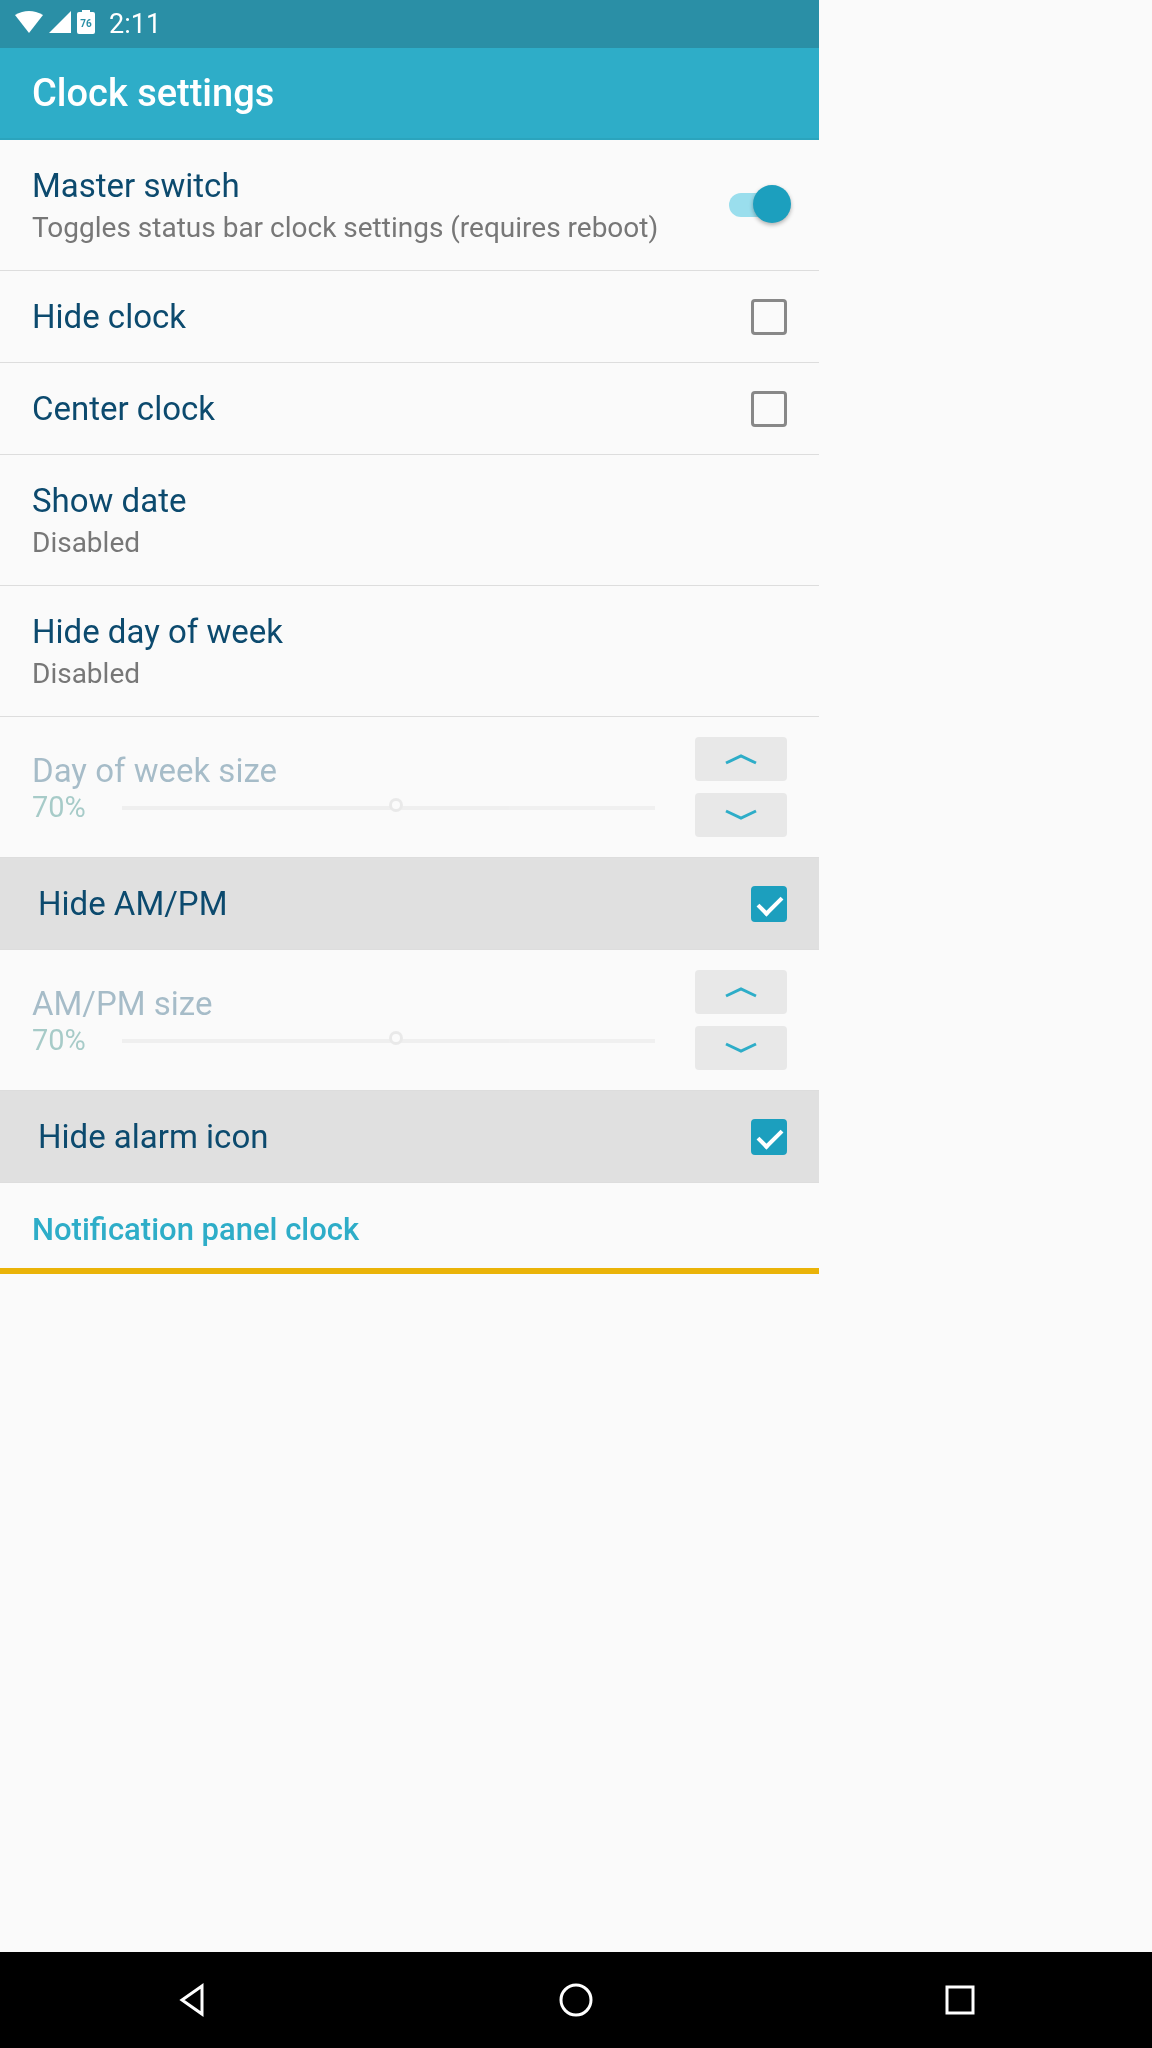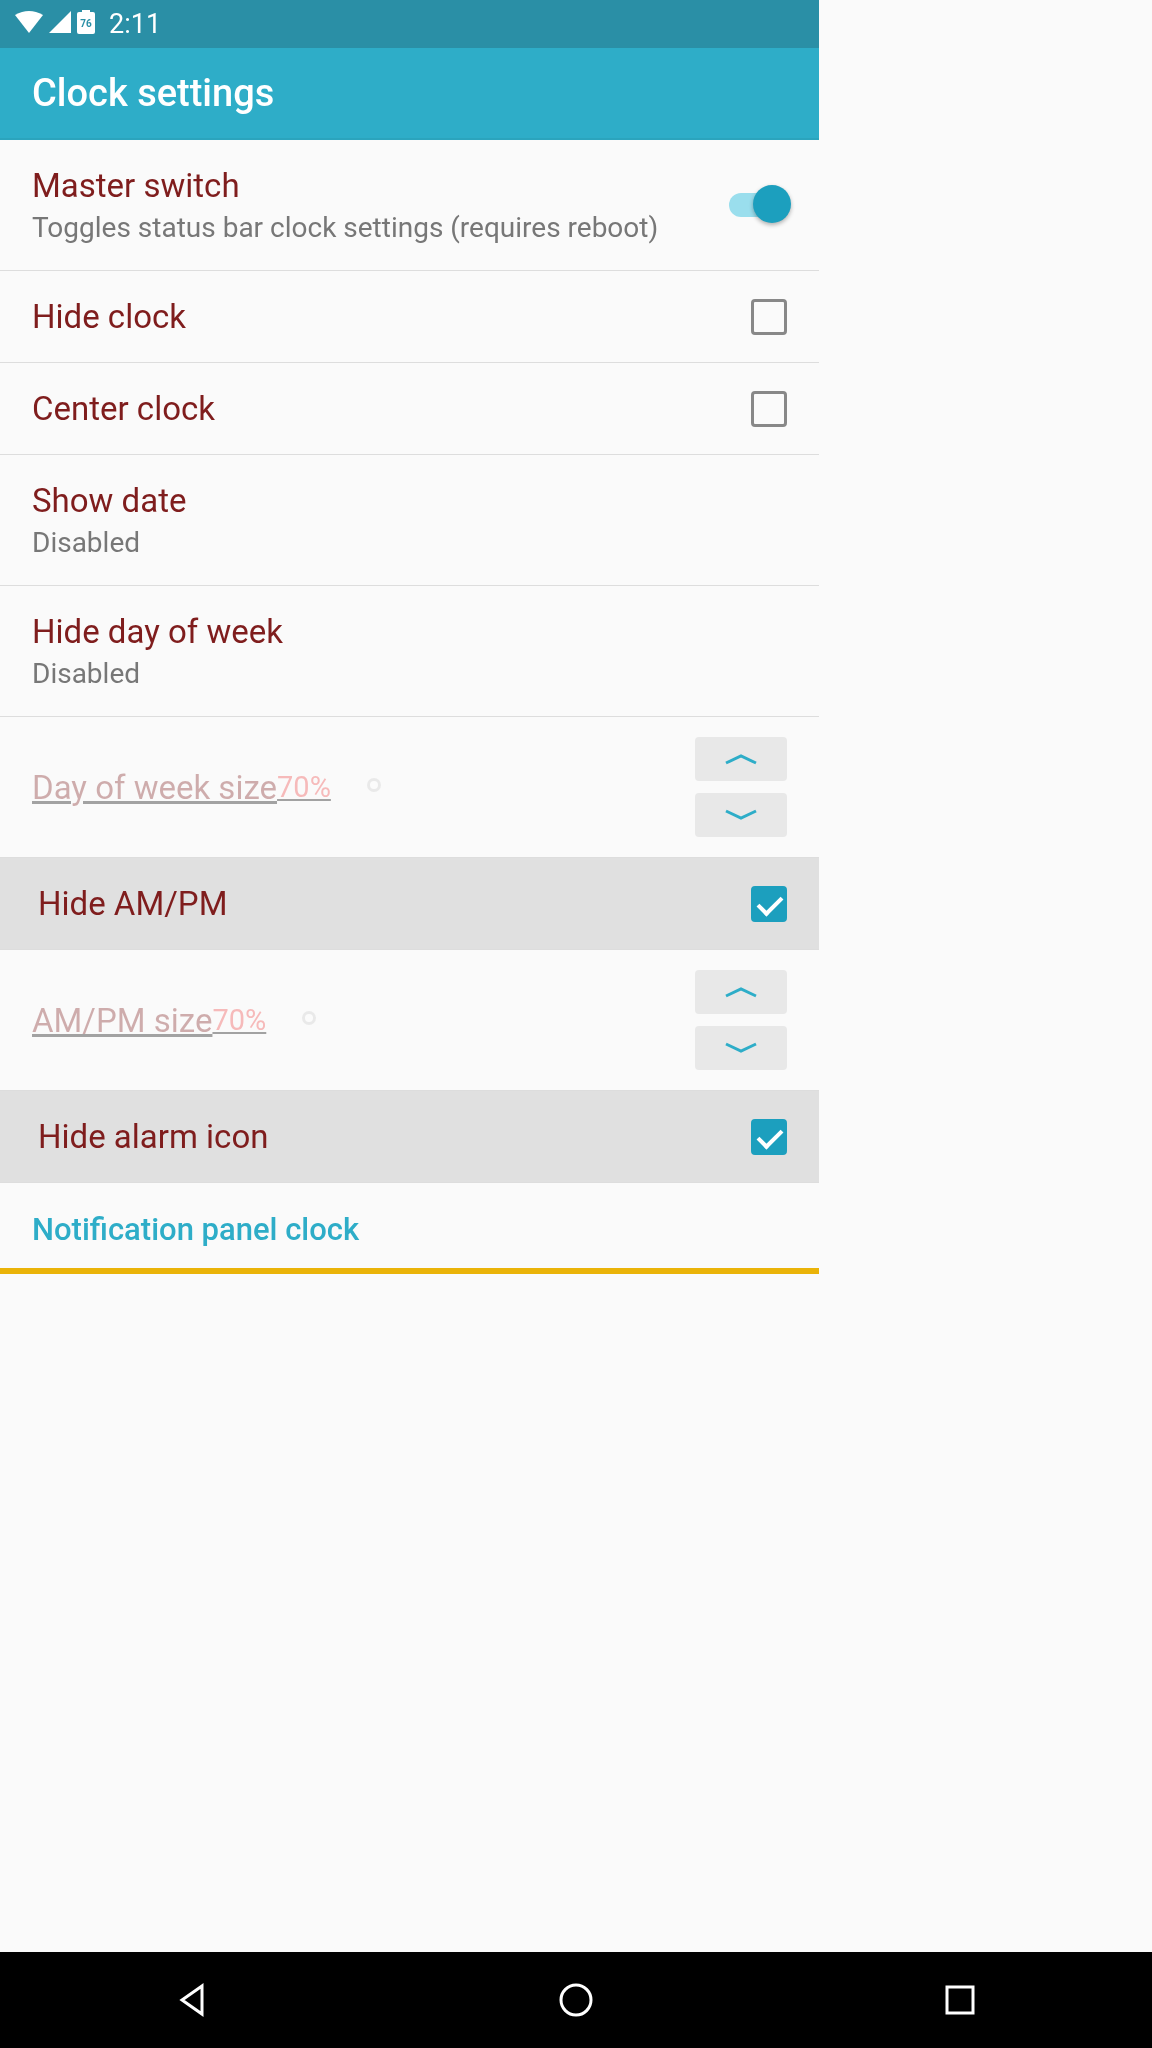--- a/index.html
+++ b/index.html
@@ -59,21 +59,21 @@
     }
     .setting-item.selected {
       background: #e0e0e0;
       padding-left: 38px;
     }
     .item-left {
       flex: 1;
     }
     .setting-title {
       font-size: 33px;
-      color: #7f1d1d;
+      color: #0c4a6e;
       font-weight: 400;
     }
     .setting-subtitle {
       font-size: 28px;
       color: #777;
       margin-top: 6px;
     }
     .switch {
       width: 58px;
       height: 24px;
@@ -122,31 +122,30 @@
       background: #fafafa;
     }
     .stepper-item.disabled .setting-title,
     .stepper-item.disabled .stepper-value,
     .stepper-item.disabled .slider {
       opacity: 0.35;
     }
     .stepper-left {
       flex: 1;
       display: flex;
-      flex-direction: row;
-      text-decoration: underline;
+      flex-direction: column;
     }
     .stepper-row {
       display: flex;
       align-items: center;
       gap: 30px;
     }
     .stepper-value {
       font-size: 29px;
-      color: #ef4444;
+      color: #0f766e;
       min-width: 60px;
     }
     .slider {
       flex: 1;
       height: 4px;
       background: #ddd;
       position: relative;
       margin-top: 2px;
       margin-right: 40px;
     }

